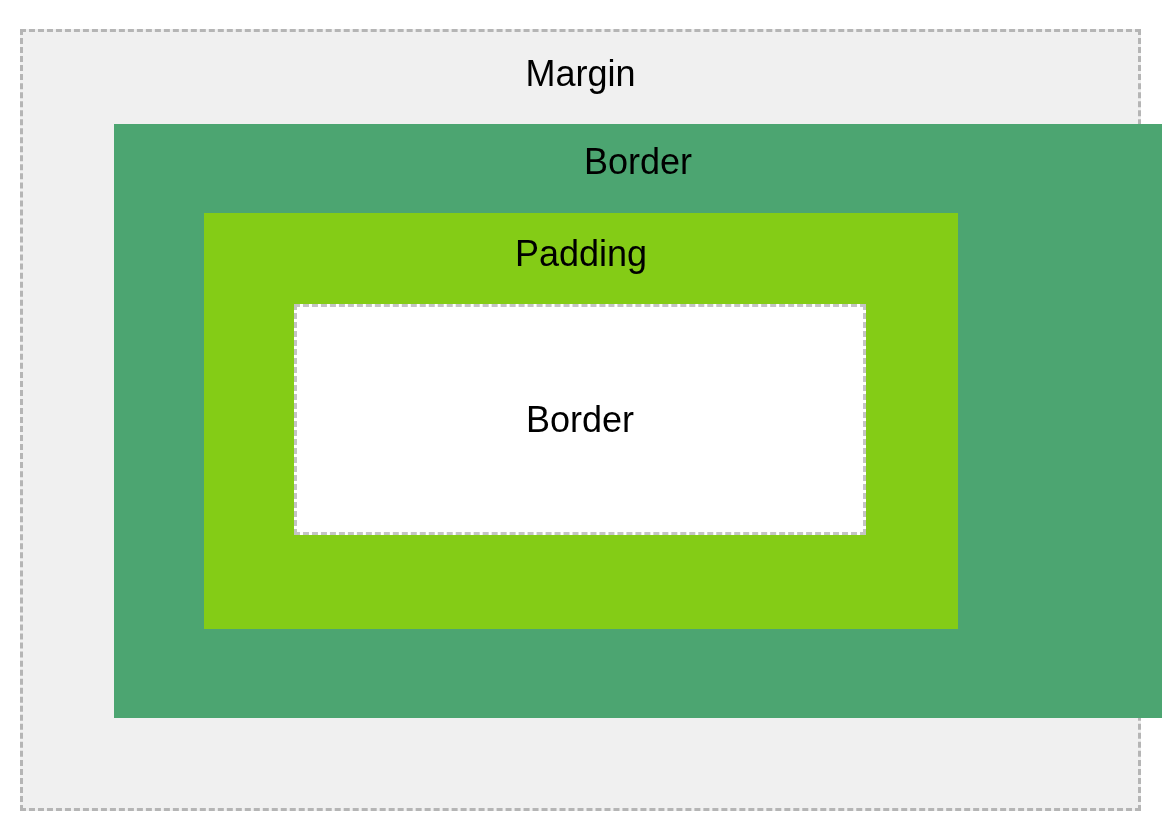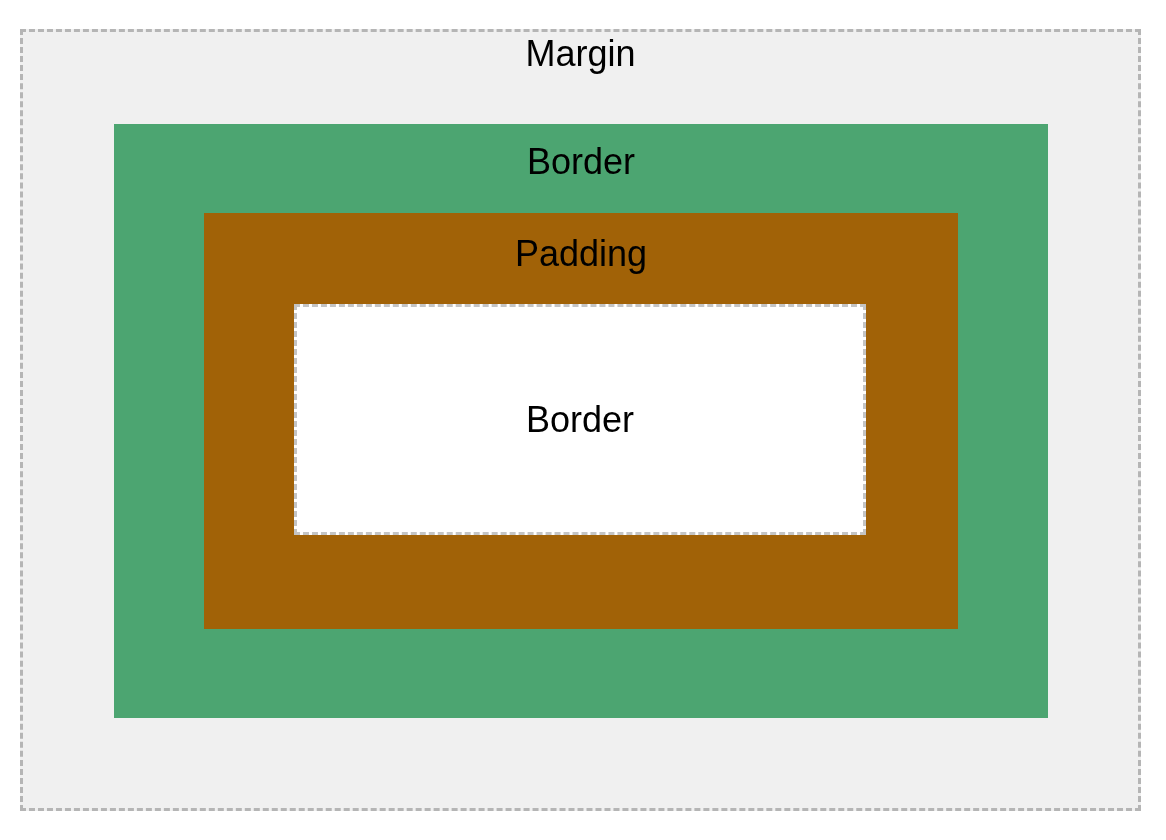--- a/index.html
+++ b/index.html
@@ -25,26 +25,26 @@
   .margin-box {
     position: absolute;
     left: 20px;
     top: 29px;
     width: 1121px;
     height: 782px;
     box-sizing: border-box;
     background: #f0f0f0;
     border: 3px dashed #b5b5b5;
   }
-  .margin-box > .label { }
+  .margin-box > .label { margin-top: 20px; }
   .border-box {
     position: absolute;
     left: 91px;
     top: 92px;
-    width: 934px;
+    width: 1048px;
     height: 594px;
     background: #4CA571;
   }
   .border-box > .label { margin-top: 16px; }
   .padding-box {
     position: absolute;
     left: 90px;
     top: 89px;
     width: 754px;
     height: 416px;
@@ -71,21 +71,21 @@
 <div class="diagram" style="background-color: rgb(255, 255, 255);">
 
   <div class="margin-box" style="background-color: rgb(240, 240, 240); border-color: rgb(181, 181, 181);">
 
     <div class="label" style="color: rgb(0, 0, 0);">Margin</div>
 
     <div class="border-box" style="background-color: rgb(76, 165, 113);">
 
       <div class="label" style="color: rgb(0, 0, 0);">Border</div>
 
-      <div class="padding-box" style="background-color: #a16207;">
+      <div class="padding-box" style="background-color: #84cc16;">
 
         <div class="label" style="color: rgb(0, 0, 0);">Padding</div>
 
         <div class="content-box" style="background-color: rgb(255, 255, 255); border-color: rgb(196, 196, 196);">
 
           <div class="label" style="color: rgb(0, 0, 0);">Border</div>
 
         </div>
       </div>
     </div>

